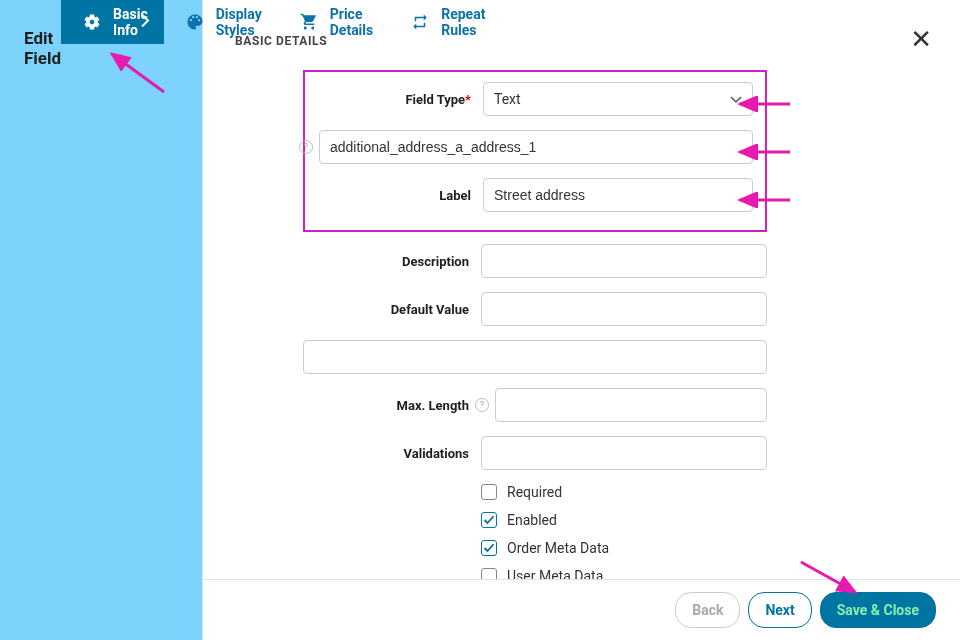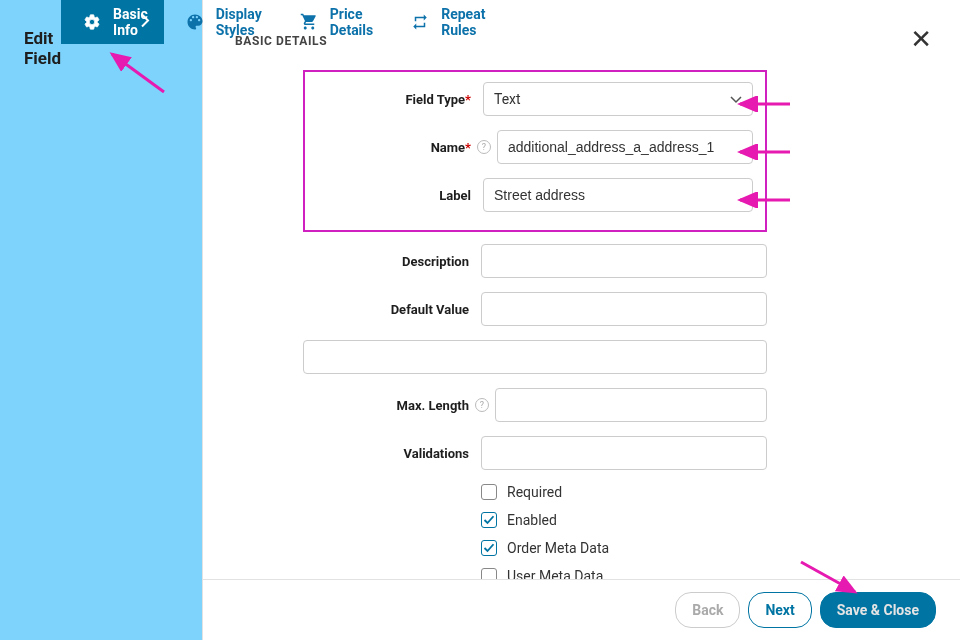--- a/index.html
+++ b/index.html
@@ -208,21 +208,21 @@
     background: #fff;
     cursor: default;
   }
   .btn-next {
     border: 1.5px solid #0074a2;
     color: #0074a2;
     background: #fff;
   }
   .btn-save {
     background: #0074a2;
-    color: #e5e5e5;
+    color: #86efac;
     border: 1.5px solid #0074a2;
   }
 
   
   .arrow {
     position: absolute;
     pointer-events: none;
   }
 </style>
 </head>
@@ -287,21 +287,20 @@
         <div class="form-row">
           <div class="form-label"><span>Field Type</span><span class="req">*</span></div>
           <div class="form-select">
             <span>Text</span>
             <span><svg width="12" height="8" viewBox="0 0 12 8">
                   <path d="M1 1l5 5 5-5" stroke="#555" stroke-width="1.5" fill="none"></path>
                 </svg></span>
           </div>
         </div>
         <div class="form-row">
-          <div class="form-label"><span>Name</span><span class="req">*</span></div>
           <span class="help-icon">?</span>
           <input class="form-control" value="additional_address_a_address_1" style="">
         </div>
         <div class="form-row">
           <div class="form-label">Label</div>
           <input class="form-control" value="Street address" style="">
         </div>
       </div>
 
       <div class="form-row">

